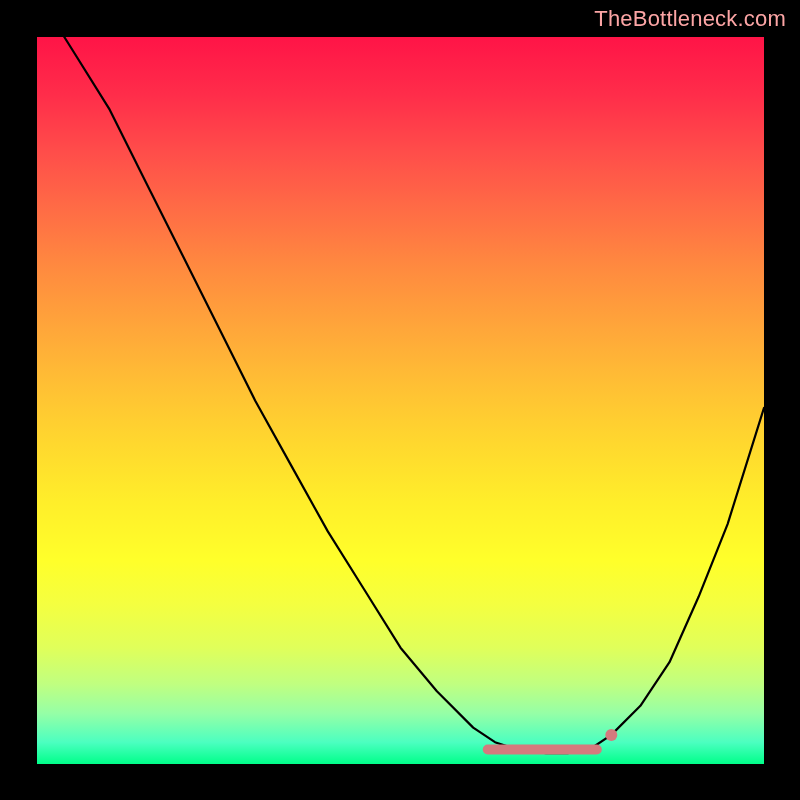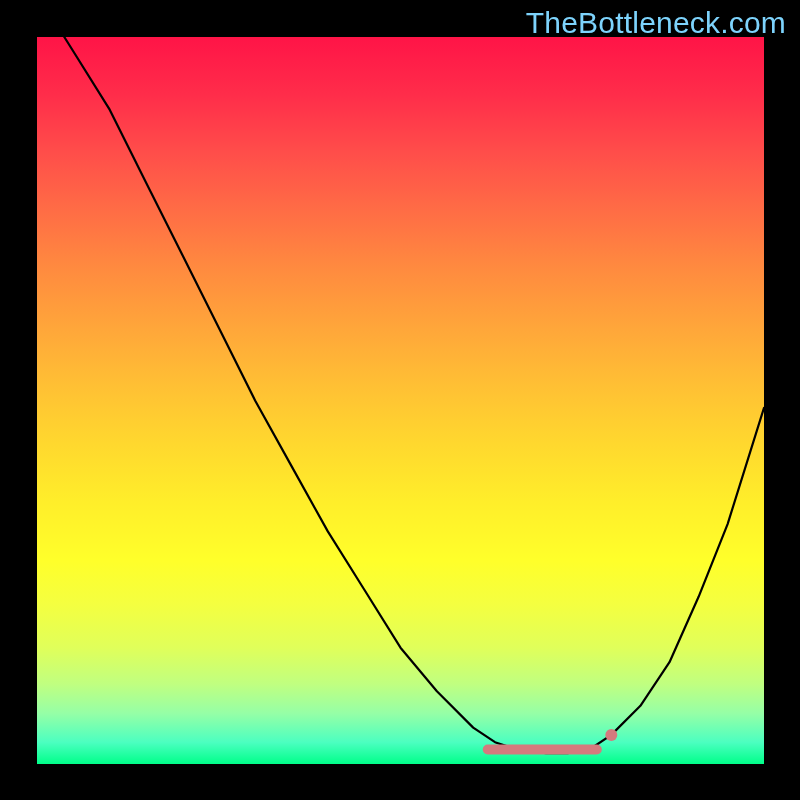--- a/index.html
+++ b/index.html
@@ -43,22 +43,22 @@
       #c0ff80 89%,
       #96ffa6 93%,
       #4cffc0 97%,
       #00ff8a 100%
     );
   }
   .watermark {
     position: absolute;
     top: 6px;
     right: 14px;
-    color: #7dd3fc;
-    font-size: 30px;
+    color: #fca5a5;
+    font-size: 22px;
     font-weight: 500;
     letter-spacing: 0.2px;
     user-select: none;
   }
   svg.overlay {
     position: absolute;
     left: 37px;
     top: 37px;
     width: 727px;
     height: 727px;

